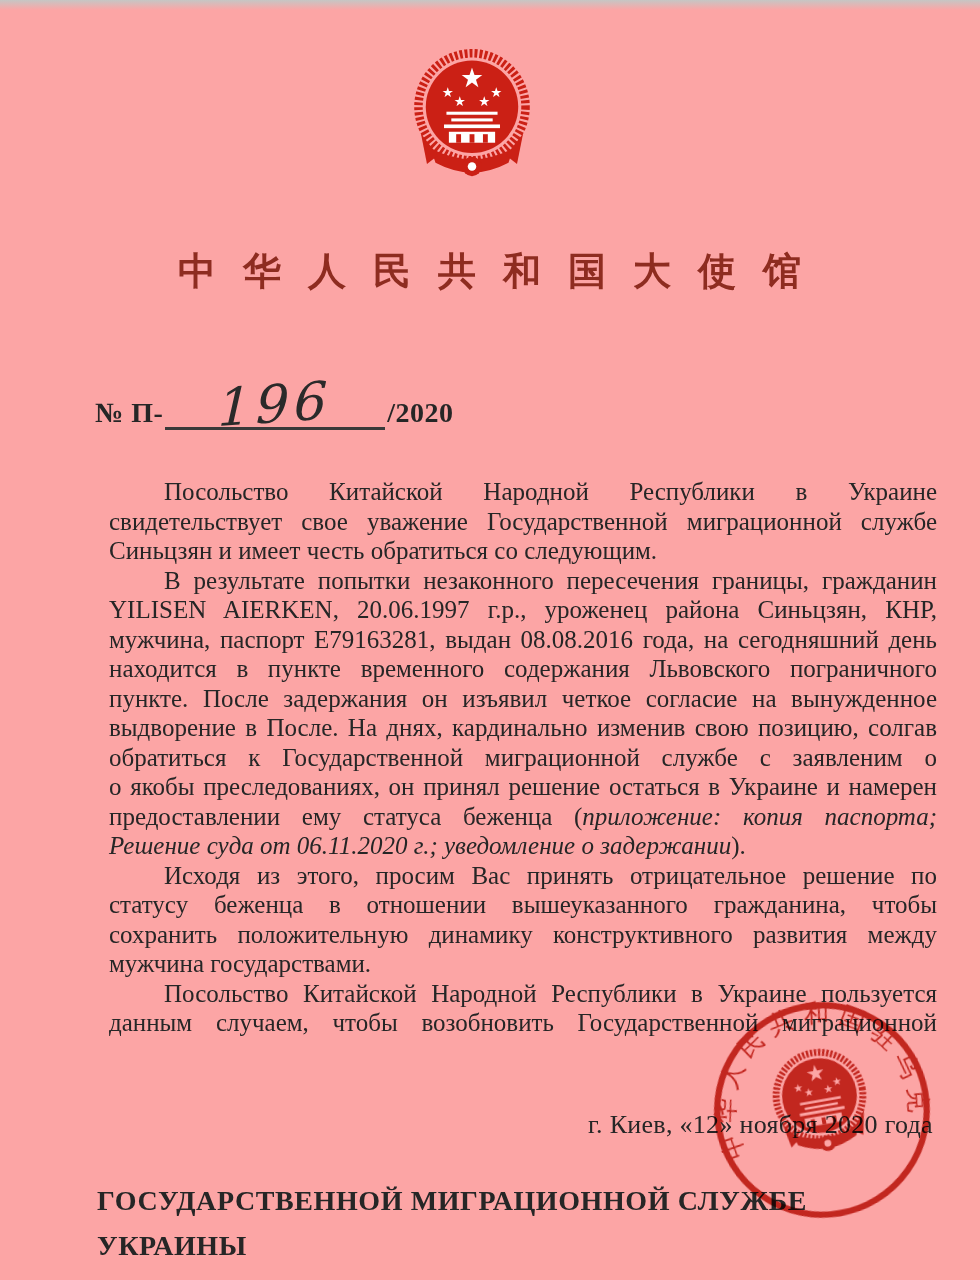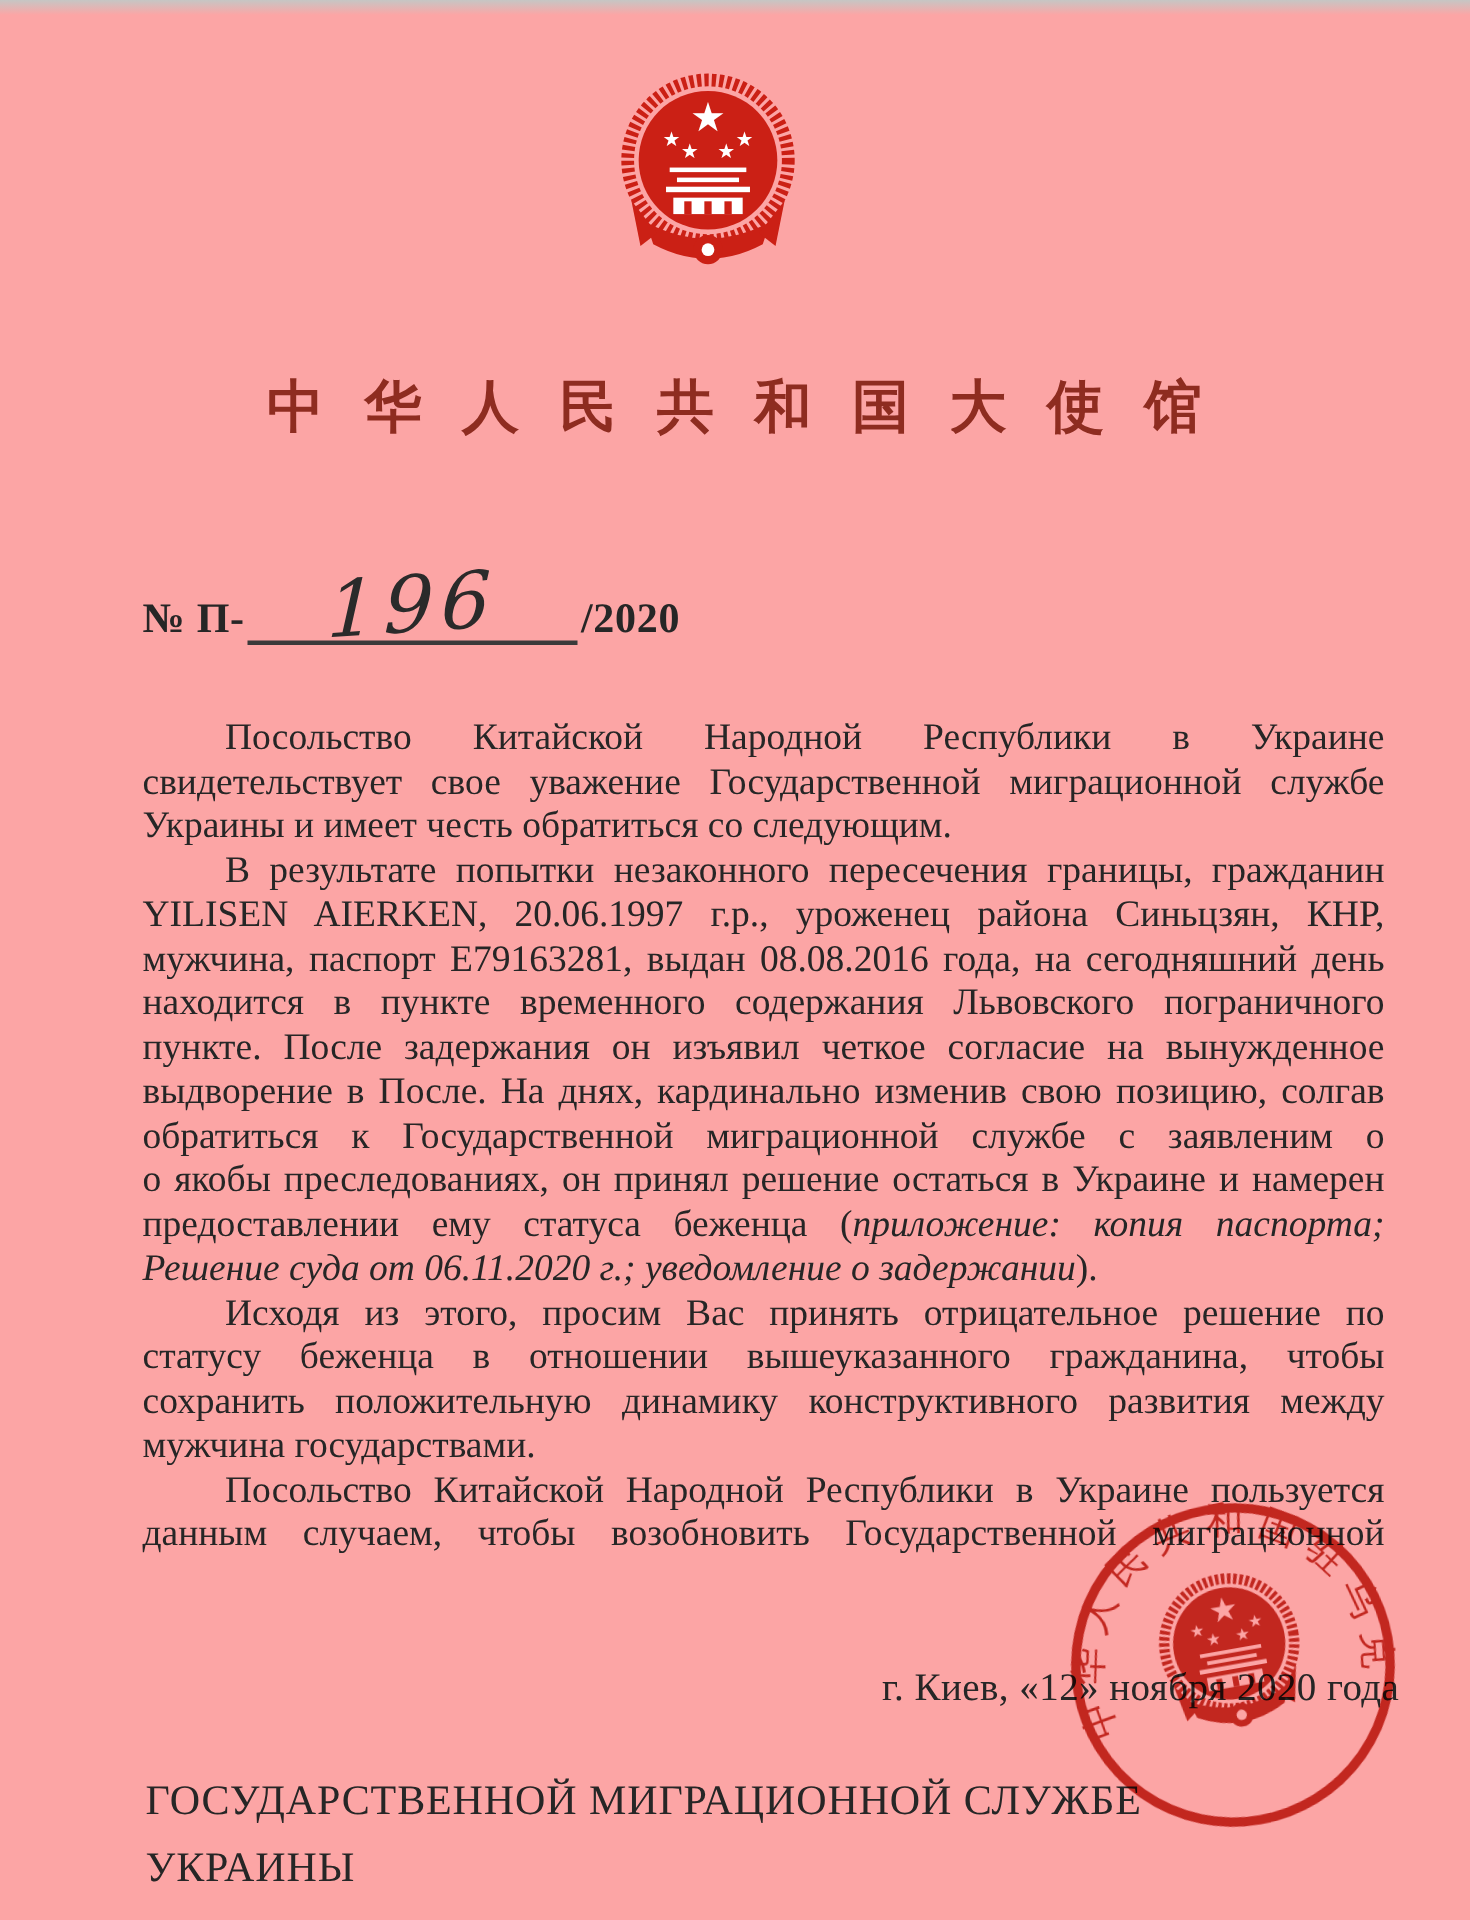--- a/index.html
+++ b/index.html
@@ -38,34 +38,34 @@
     border-bottom:3px solid #3a3a3a;margin:0 2px;
   }
   .ref-num{
     display:inline-block;
     font-family:"DejaVu Serif",serif;font-style:italic;
     font-size:52px;line-height:46px;letter-spacing:5px;
     transform:rotate(-4deg) skewX(-6deg);
     color:#2a2a2a;
   }
   .body-text{
-    position:absolute;top:477px;left:95px;width:828px;
+    position:absolute;top:477px;left:109px;width:828px;
     font-size:25px;line-height:29.5px;
   }
   .line{text-align:justify;text-align-last:justify;}
   .line.last{text-align-last:left;}
   .line.ind{text-indent:55px;}
   .it{font-style:italic;}
   .date{
     position:absolute;top:1110px;left:588px;
     font-size:26px;letter-spacing:0.3px;
   }
   .recipient{
     position:absolute;top:1178px;left:97px;
-    font-weight:normal;font-size:28px;line-height:45px;letter-spacing:0.6px;
+    font-weight:bold;font-size:28px;line-height:45px;letter-spacing:0.6px;
   }
   .stamp{
     position:absolute;left:712px;top:1000px;width:220px;height:220px;
     color:#c02a1e;mix-blend-mode:multiply;opacity:0.92;
     transform:rotate(-10deg);
     filter:blur(0.3px);
   }
   .stamp svg{width:100%;height:100%;}
   svg{display:block;}
 </style>
@@ -115,21 +115,21 @@
   <div class="ref">
     <span class="ref-prefix">№ П-</span>
     <span class="ref-u"><span class="ref-num">196</span></span>
     <span class="ref-suffix">/2020</span>
   </div>
 
   <div class="body-text">
       <div>
         <div class="line ind"><span>Посольство Китайской Народной Республики в Украине</span></div>
         <div class="line"><span>свидетельствует свое уважение Государственной миграционной службе</span></div>
-        <div class="line last"><span>Украины и имеет честь обратиться со следующим.</span></div>
+        <div class="line last"><span>Синьцзян и имеет честь обратиться со следующим.</span></div>
       </div>
       <div>
         <div class="line ind"><span>В результате попытки незаконного пересечения границы, гражданин</span></div>
         <div class="line"><span>YILISEN AIERKEN, 20.06.1997 г.р., уроженец района Синьцзян, КНР,</span></div>
         <div class="line"><span>мужчина, паспорт E79163281, выдан 08.08.2016 года, на сегодняшний день</span></div>
         <div class="line"><span>находится в пункте временного содержания Львовского пограничного</span></div>
         <div class="line"><span>пункте. После задержания он изъявил четкое согласие на вынужденное</span></div>
         <div class="line"><span>выдворение в После. На днях, кардинально изменив свою позицию, солгав</span></div>
         <div class="line"><span>обратиться к Государственной миграционной службе с заявленим о</span></div>
         <div class="line"><span>о якобы преследованиях, он принял решение остаться в Украине и намерен</span></div>

